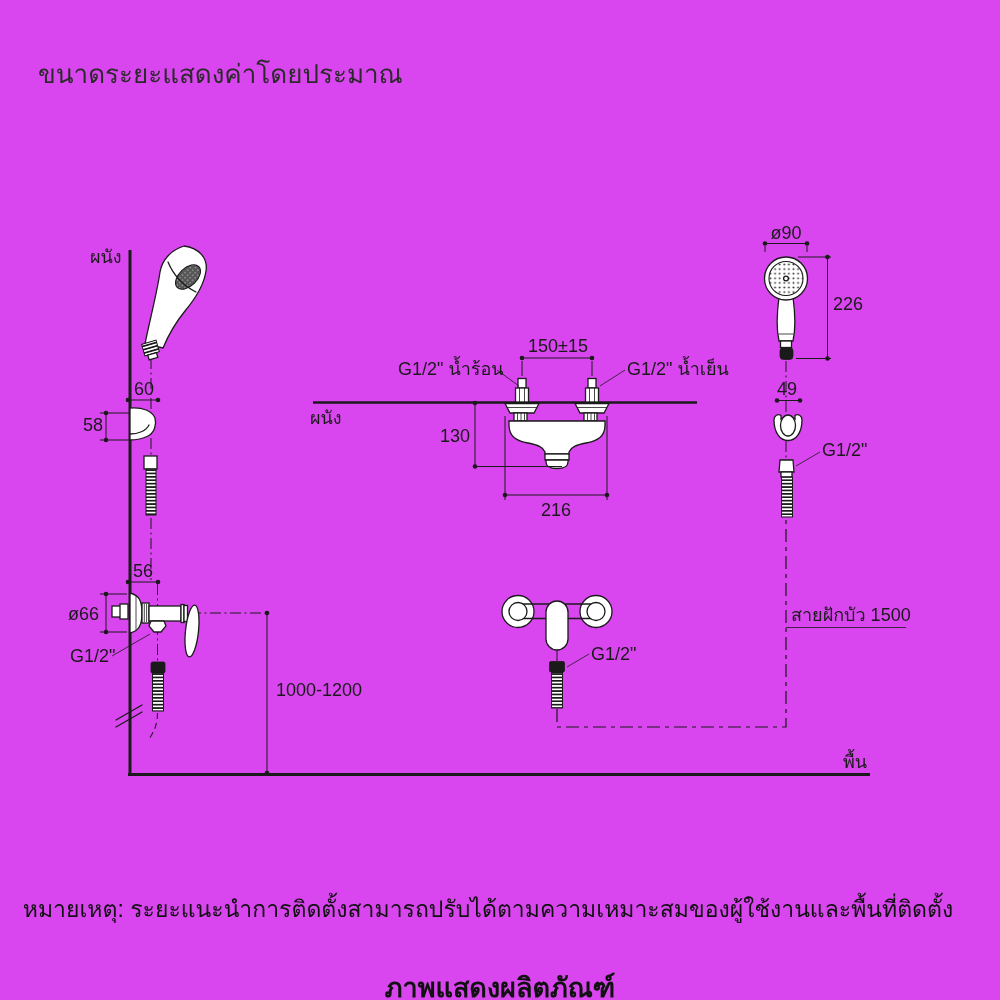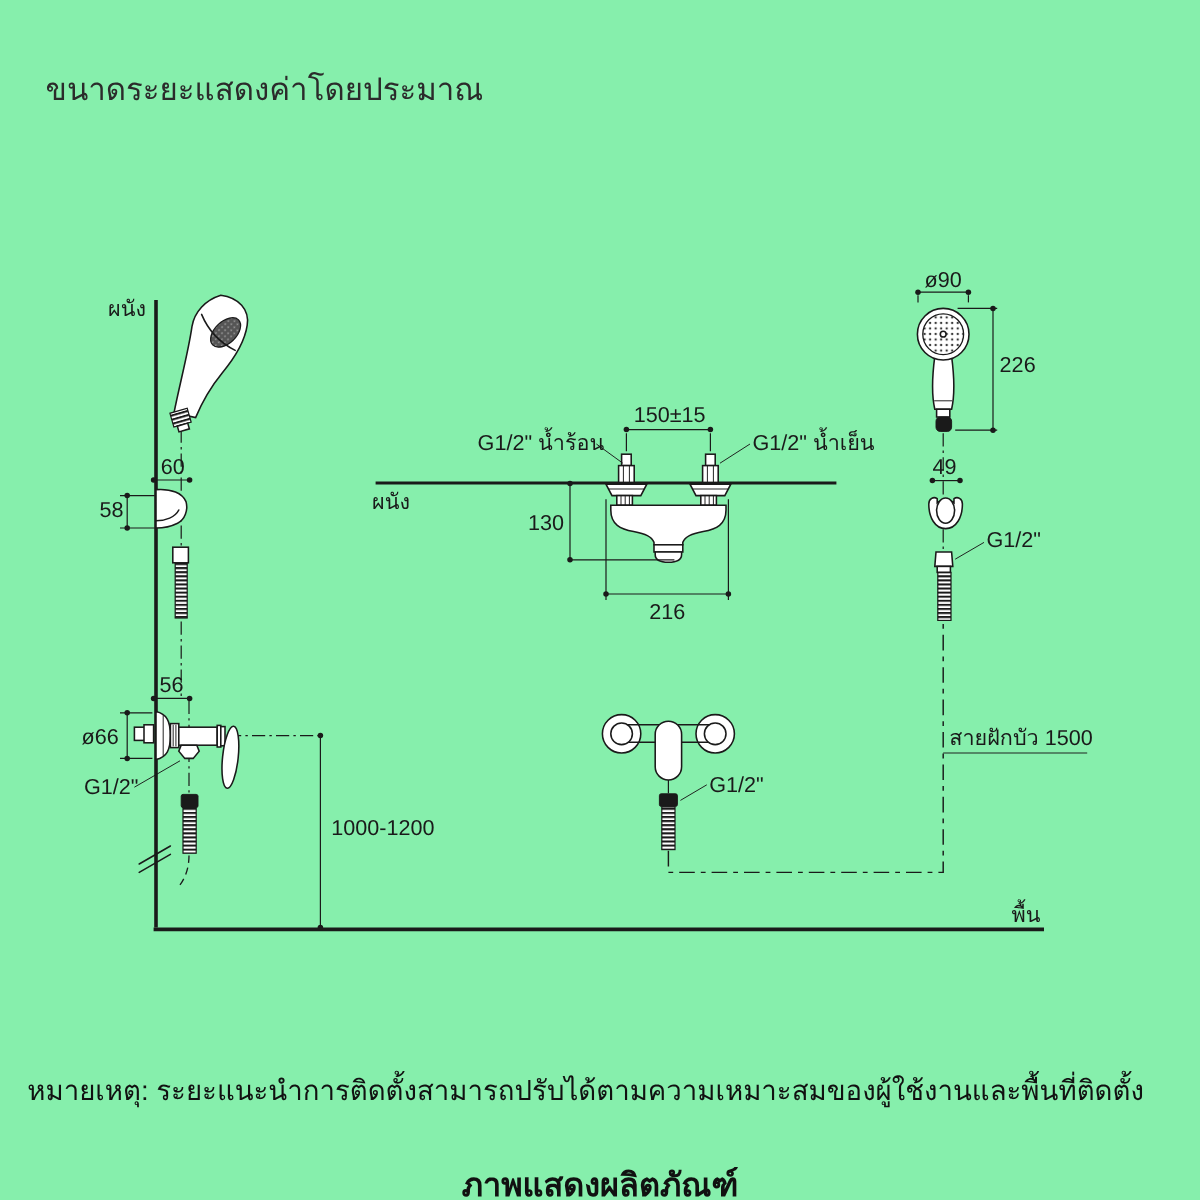--- a/index.html
+++ b/index.html
@@ -1,16 +1,16 @@
 <!DOCTYPE html>
 <html><head>
 <meta charset="utf-8">
 <style>
   html,body{margin:0;padding:0;background:#fff;}
-  .page{position:relative;width:1000px;height:1000px;background:#86efac;overflow:hidden;
+  .page{position:relative;width:1000px;height:1000px;background:#d946ef;overflow:hidden;
         font-family:"Liberation Sans","DejaVu Sans",sans-serif;color:#1f1f1f;}
   .hdr{position:absolute;left:38px;top:52px;line-height:44px;font-size:26px;color:#2b2b2b;}
   .ftr-note{position:absolute;left:0;top:891px;width:976px;text-align:center;
             font-size:23px;color:#111;white-space:nowrap;}
   .ftr-cap{position:absolute;left:0;top:966px;width:1000px;text-align:center;
            font-size:27px;font-weight:bold;color:#111;}
   svg{position:absolute;left:0;top:0;}
   
   .ln{stroke:#1a1a1a;stroke-width:1.3;fill:none;stroke-linecap:round;}
   .ln08{stroke:#1a1a1a;stroke-width:.8;fill:none;}

